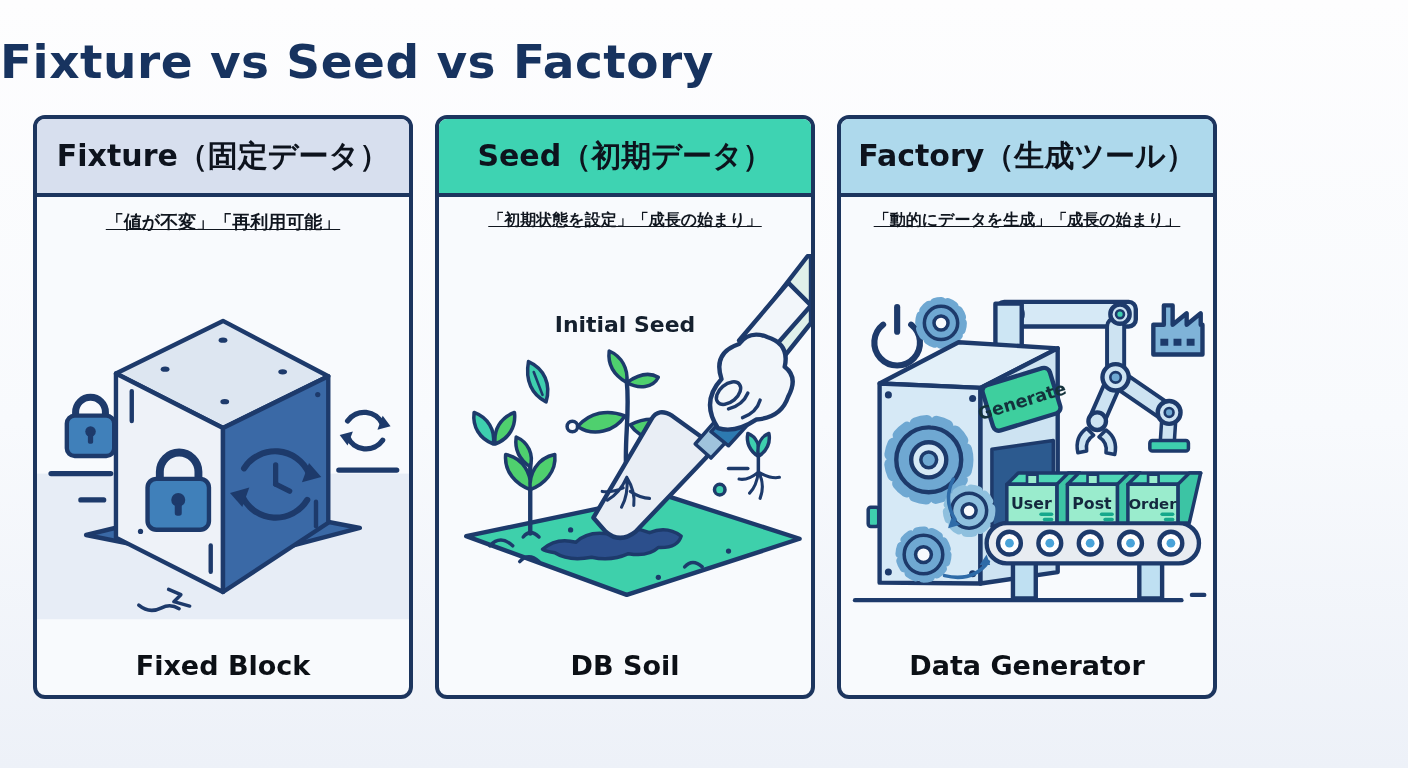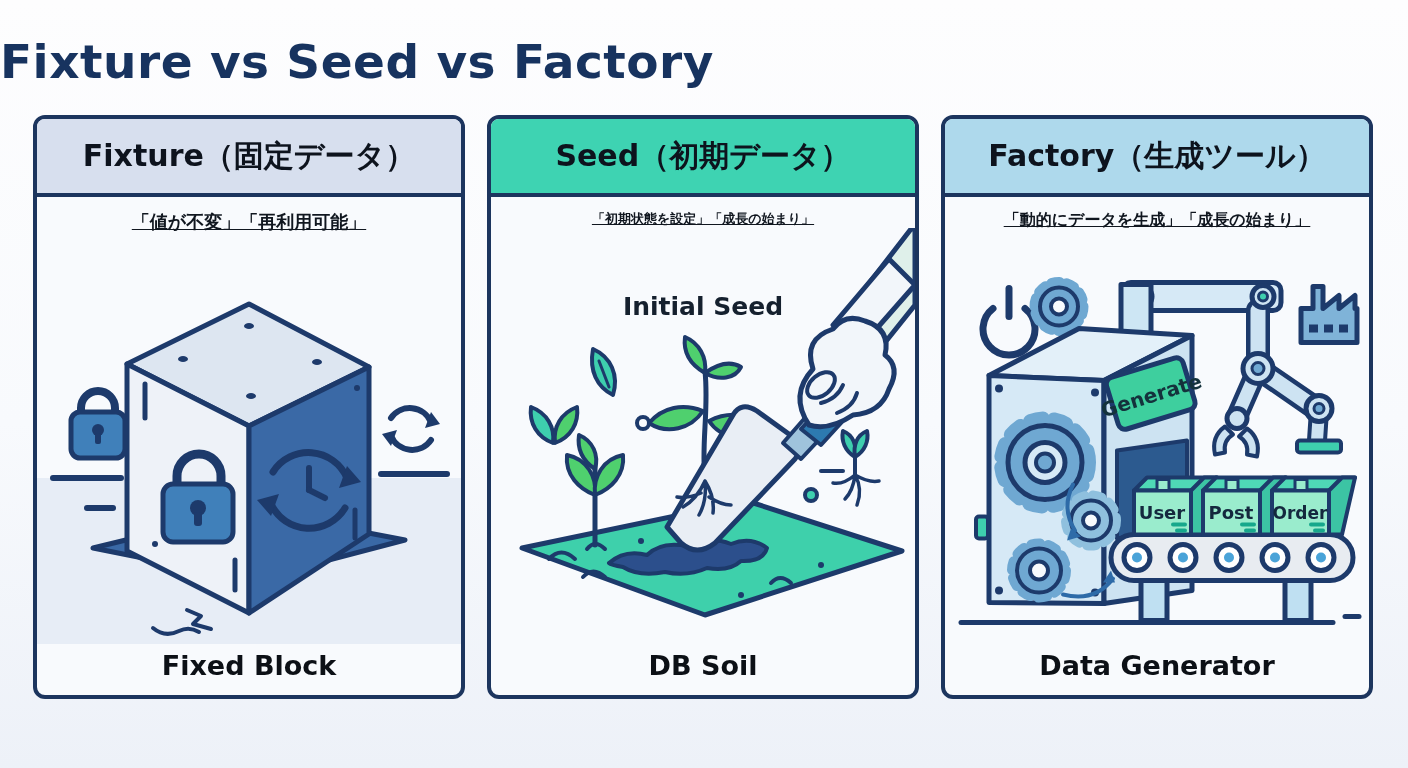--- a/index.html
+++ b/index.html
@@ -8,37 +8,37 @@
     width:1408px; height:768px; overflow:hidden;
     background: linear-gradient(180deg, #fdfdfe 0%, #f8fafd 55%, #edf1f8 100%);
     font-family: "DejaVu Sans", "Liberation Sans", sans-serif;
   }
   .page-title {
     text-align:left; margin:0; padding-top:34px;
     font-size:47px; font-weight:800; color:#17335f; letter-spacing:0.5px;
   }
   .cards { display:flex; gap:22px; padding:0 33px; margin-top:26px; }
   .card {
-    width:432px; height:584px; border:4px solid #1c355e; border-radius:12px;
+    width:380px; height:584px; border:4px solid #1c355e; border-radius:12px;
     background:#f8fafd; overflow:hidden; display:flex; flex-direction:column;
   }
   .card-header {
     flex:0 0 78px; display:flex; align-items:center; justify-content:center;
     border-bottom:4px solid #1c355e;
     font-size:30px; font-weight:800; color:#0d131d; white-space:nowrap;
   }
   .h-fixture { background:#d7dfee; }
   .h-seed    { background:#3ed3b2; }
   .h-factory { background:#aed9ec; }
   .card-sub {
     text-align:center; font-weight:700; color:#10161f;
     padding:13px 2px 0; white-space:nowrap;text-decoration:underline;
   }
   .sub-0 { font-size:18px; }
-  .sub-1 { font-size:13px; }
+  .sub-1 { font-size:16px; }
   .sub-2 { font-size:16px; }
   .card-art { position:relative; flex:1; }
   .card-art svg { position:absolute; left:0; top:0; width:100%; height:100%; }
   .card-caption {
     text-align:center; font-weight:800; font-size:27px; color:#0c1016;
     padding-bottom:14px;
   }
   svg text.art-label { font-family:"DejaVu Sans","Liberation Sans",sans-serif; }
 </style>
 </head>

